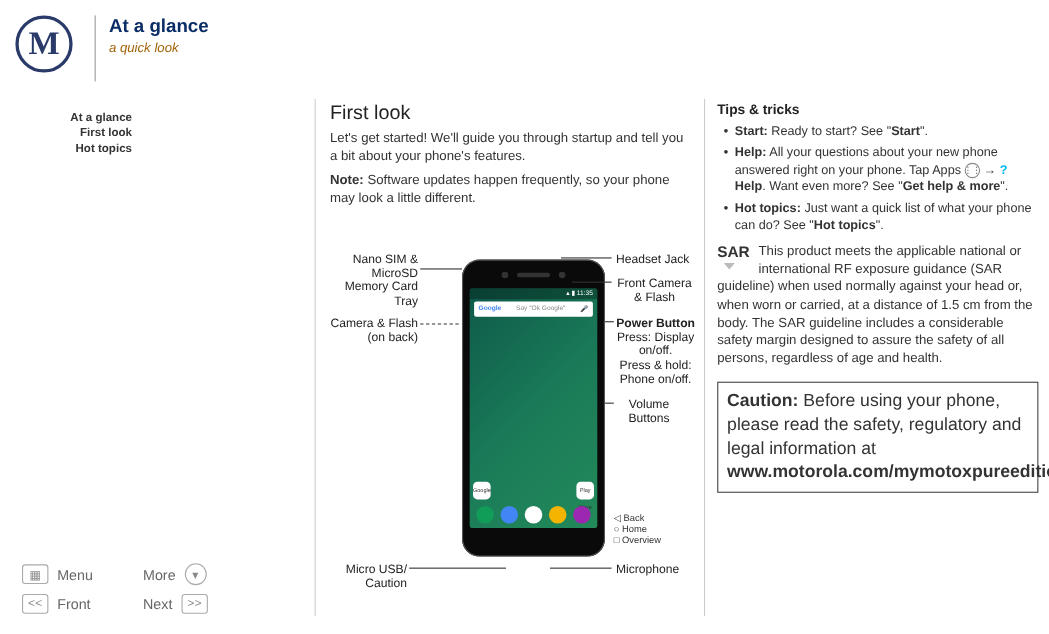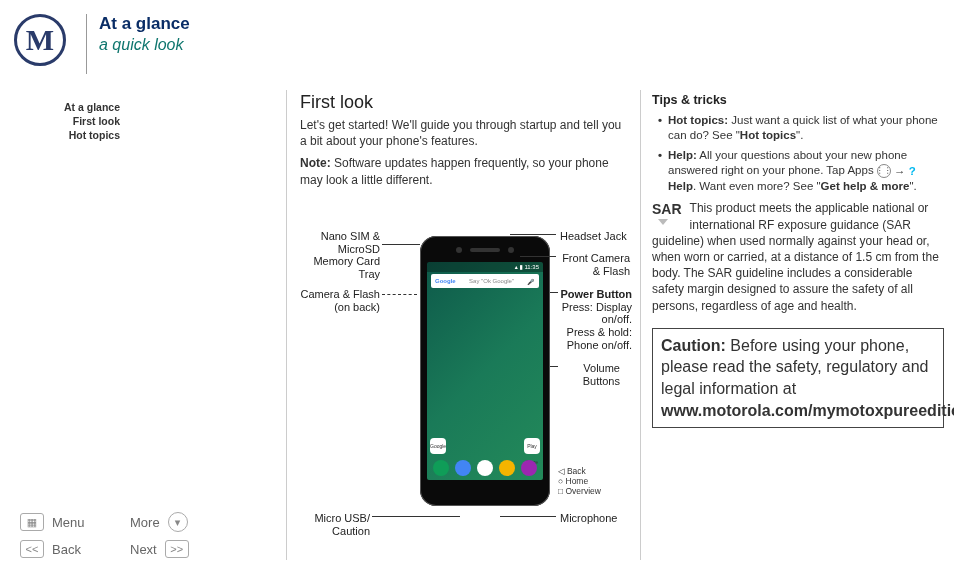--- a/index.html
+++ b/index.html
@@ -39,22 +39,22 @@
   }
   .title-block { }
   .title {
     color: #0a2d66;
     font-weight: bold;
     font-size: 17px;
     margin-bottom: 2px;
   }
   .subtitle {
     font-style: italic;
-    font-size: 16px;
-    color: #0f766e;
+    font-size: 12px;
+    color: #a16207;
   }
   .nav {
     position: absolute;
     left: 20px;
     top: 100px;
     width: 100px;
     text-align: right;
     font-size: 10.5px;
     font-weight: bold;
     line-height: 1.35;
@@ -151,21 +151,21 @@
   .dock-row2 {
     position:absolute; bottom:52px; left:10px; right:10px;
     display:flex; justify-content:space-between;
   }
   .dock-row2 .app { width:16px; height:16px; border-radius:4px; background:#fff; }
   .speaker { position:absolute; top:12px; left:50%; transform:translateX(-50%); width:30px; height:4px; background:#333; border-radius:2px; }
   .fcam { position:absolute; top:11px; left:88px; width:6px; height:6px; background:#333; border-radius:50%; }
   .fflash { position:absolute; top:11px; left:36px; width:6px; height:6px; background:#333; border-radius:50%; }
 
   .label { position:absolute; font-size:11px; line-height:1.15; color:#222; }
-  .label.right { text-align:right; }
+  .label.right { text-align:center; }
   .label.left { text-align:right; }
   .leader { position:absolute; height:1px; background:#333; }
 
   .tips-head { font-weight:bold; font-size:12.5px; margin-bottom:4px; color:#222; }
   .tips-list { list-style:none; margin-left:4px; margin-bottom:6px; }
   .tips-list li { position:relative; padding-left:12px; margin-bottom:4px; }
   .tips-list li::before { content:"•"; position:absolute; left:2px; font-weight:bold; }
   .help-icon {
     display:inline-flex; width:14px; height:14px; border:1px solid #888;
     border-radius:50%; font-size:8px; align-items:center; justify-content:center;
@@ -220,21 +220,21 @@
   <div class="fn-row">
     <span class="fn-icon">▦</span>
     <span>Menu</span>
   </div>
   <div class="fn-row right">
     <span>More</span>
     <span class="fn-icon circle">▾</span>
   </div>
   <div class="fn-row">
     <span class="fn-icon">&lt;&lt;</span>
-    <span>Back</span>
+    <span>Front</span>
   </div>
   <div class="fn-row right">
     <span>Next</span>
     <span class="fn-icon">&gt;&gt;</span>
   </div>
 </div>
 
 <div class="vdiv"></div>
 <div class="vdiv2"></div>
 
@@ -305,28 +305,31 @@
     <div>◁ Back</div>
     <div>○ Home</div>
     <div>□ Overview</div>
   </div>
 </div>
 
 <div class="col-right">
   <div class="tips-head">Tips &amp; tricks</div>
   <ul class="tips-list">
     <li>
-      <span class="bold">Hot topics:</span><span> Just want a quick list of what your phone can do? See "</span><span class="bold">Hot topics</span><span>".</span>
+      <span class="bold">Start:</span><span> Ready to start? See "</span><span class="bold">Start</span><span>".</span>
     </li>
     <li>
       <span class="bold">Help:</span><span> All your questions about your new phone answered right on your phone. Tap Apps </span>
       <span class="help-icon">⋮⋮</span>
       <span> → </span>
       <span class="help-q">?</span>
       <span class="bold"> Help</span><span>. Want even more? See "</span><span class="bold">Get help &amp; more</span><span>".</span>
+    </li>
+    <li>
+      <span class="bold">Hot topics:</span><span> Just want a quick list of what your phone can do? See "</span><span class="bold">Hot topics</span><span>".</span>
     </li>
   </ul>
   <p class="para" style="margin-top:2px">
     <span class="sar">SAR</span>
     <span>This product meets the applicable national or international RF exposure guidance (SAR guideline) when used normally against your head or, when worn or carried, at a distance of 1.5 cm from the body. The SAR guideline includes a considerable safety margin designed to assure the safety of all persons, regardless of age and health.</span>
   </p>
   <div style="clear:both"></div>
   <div class="caution-box">
     <span class="bold">Caution:</span><span> Before using your phone, please read the safety, regulatory and legal information at </span><span class="bold">www.motorola.com/mymotoxpureedition</span><span>.</span>
   </div>

